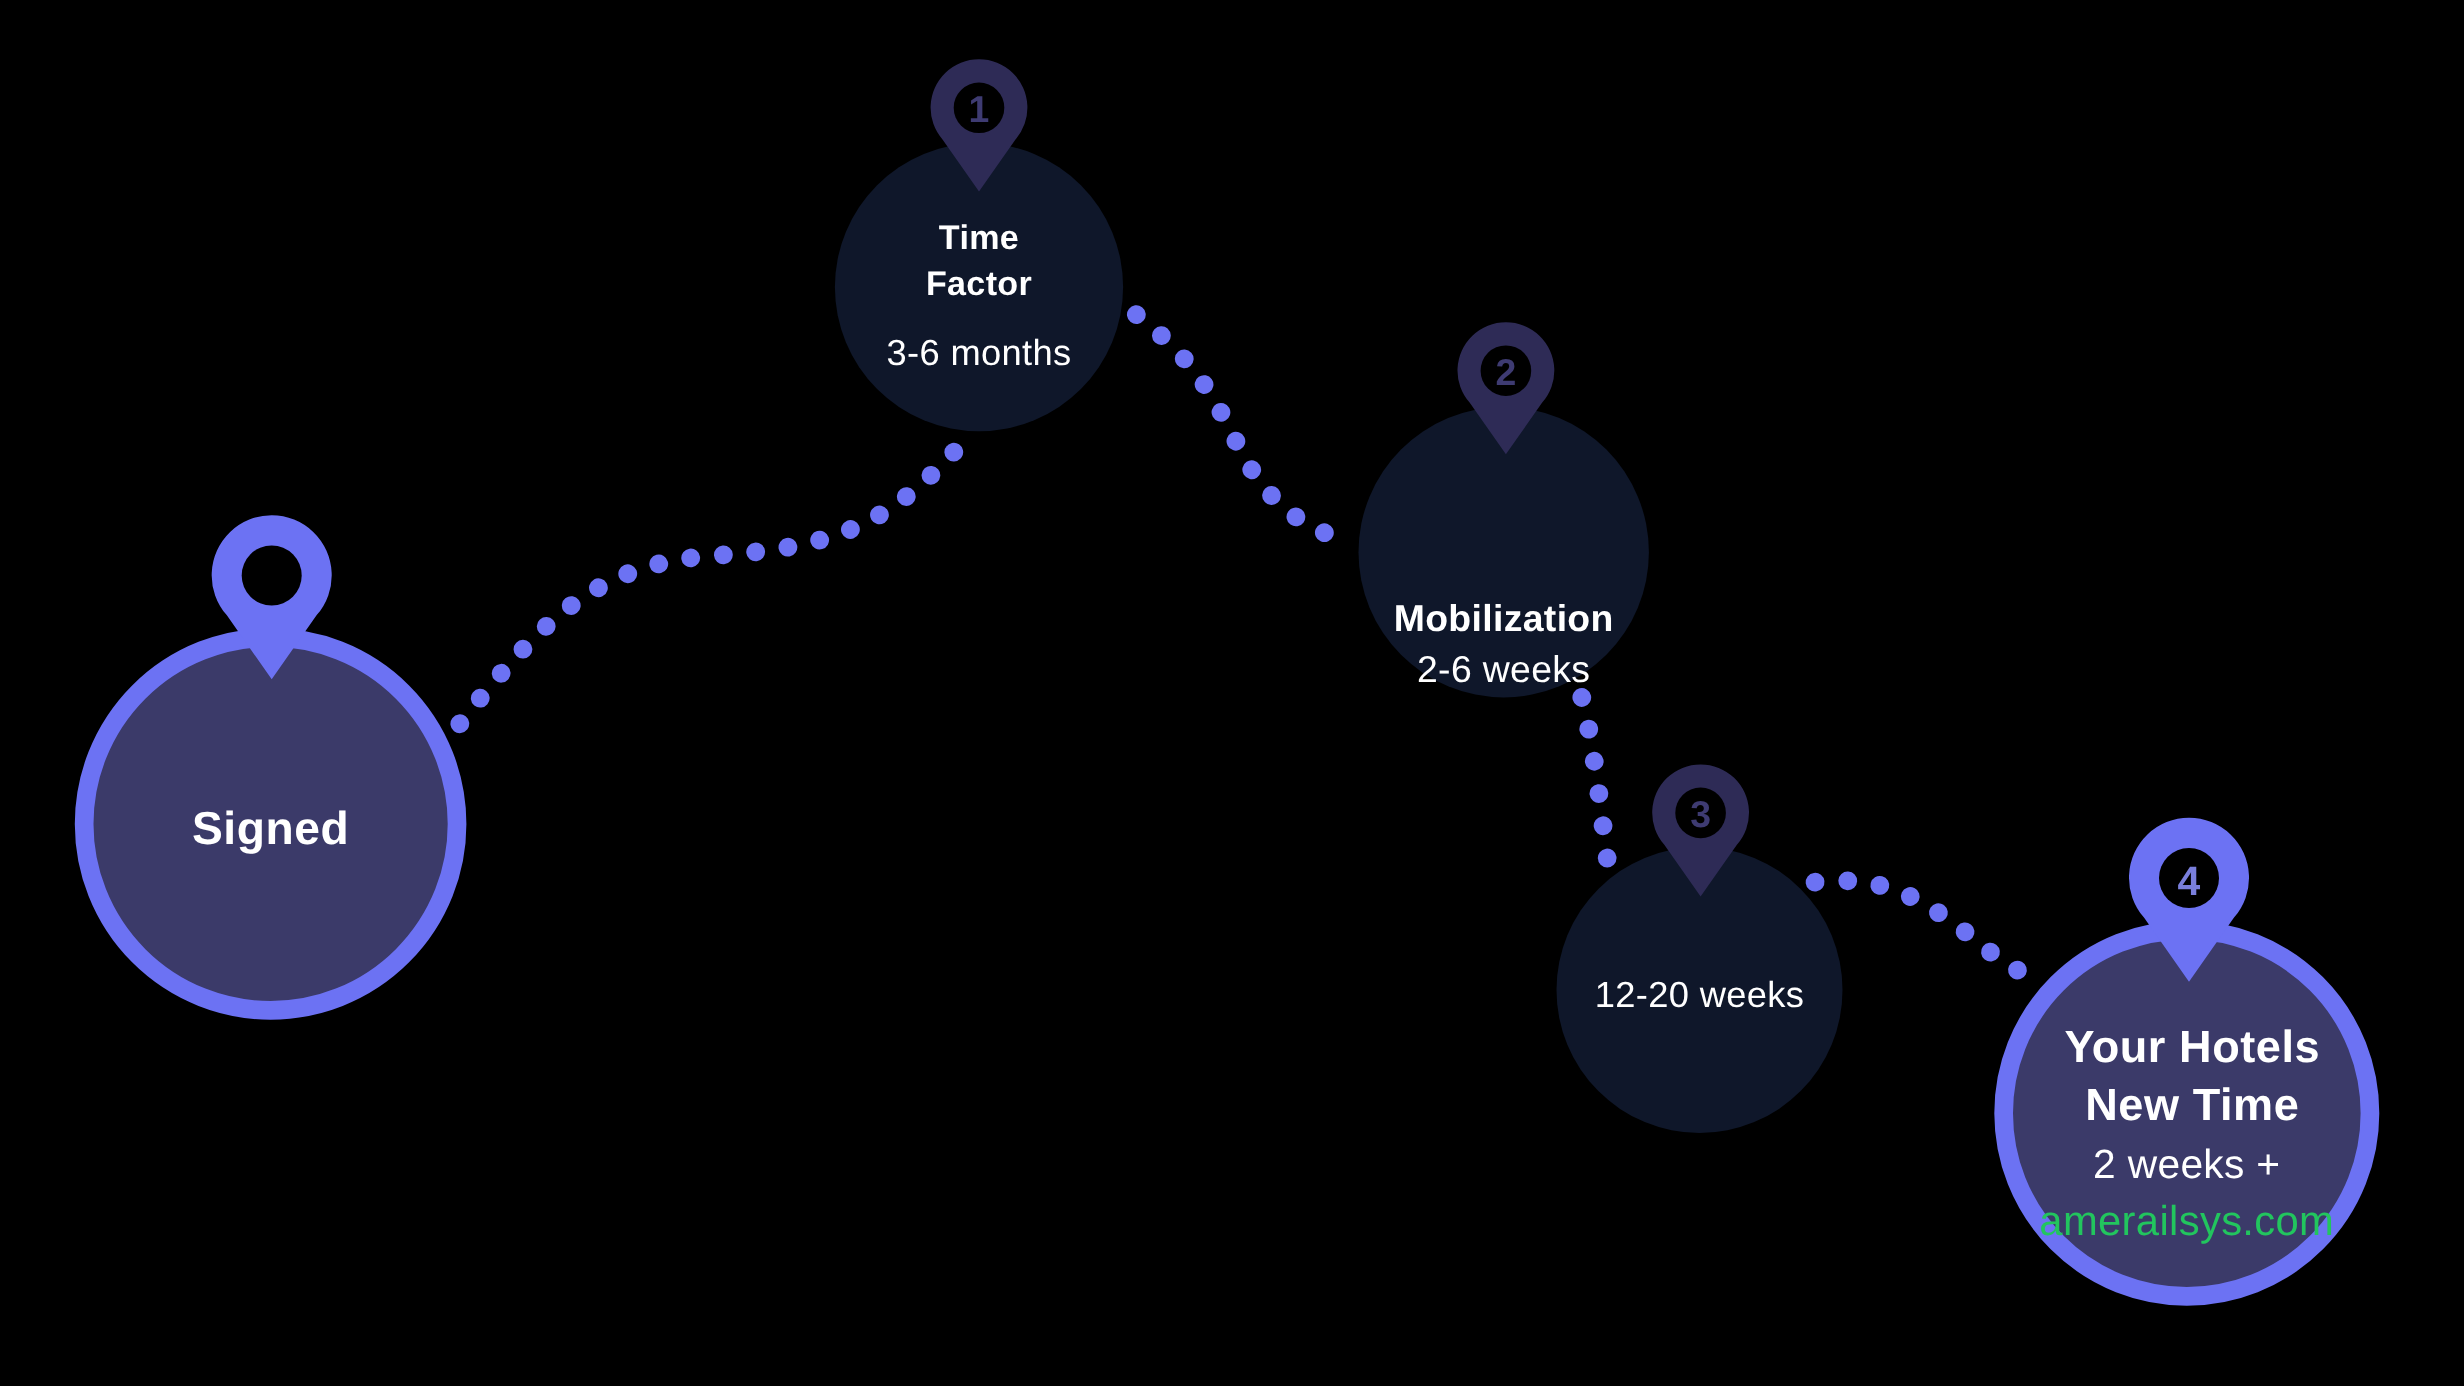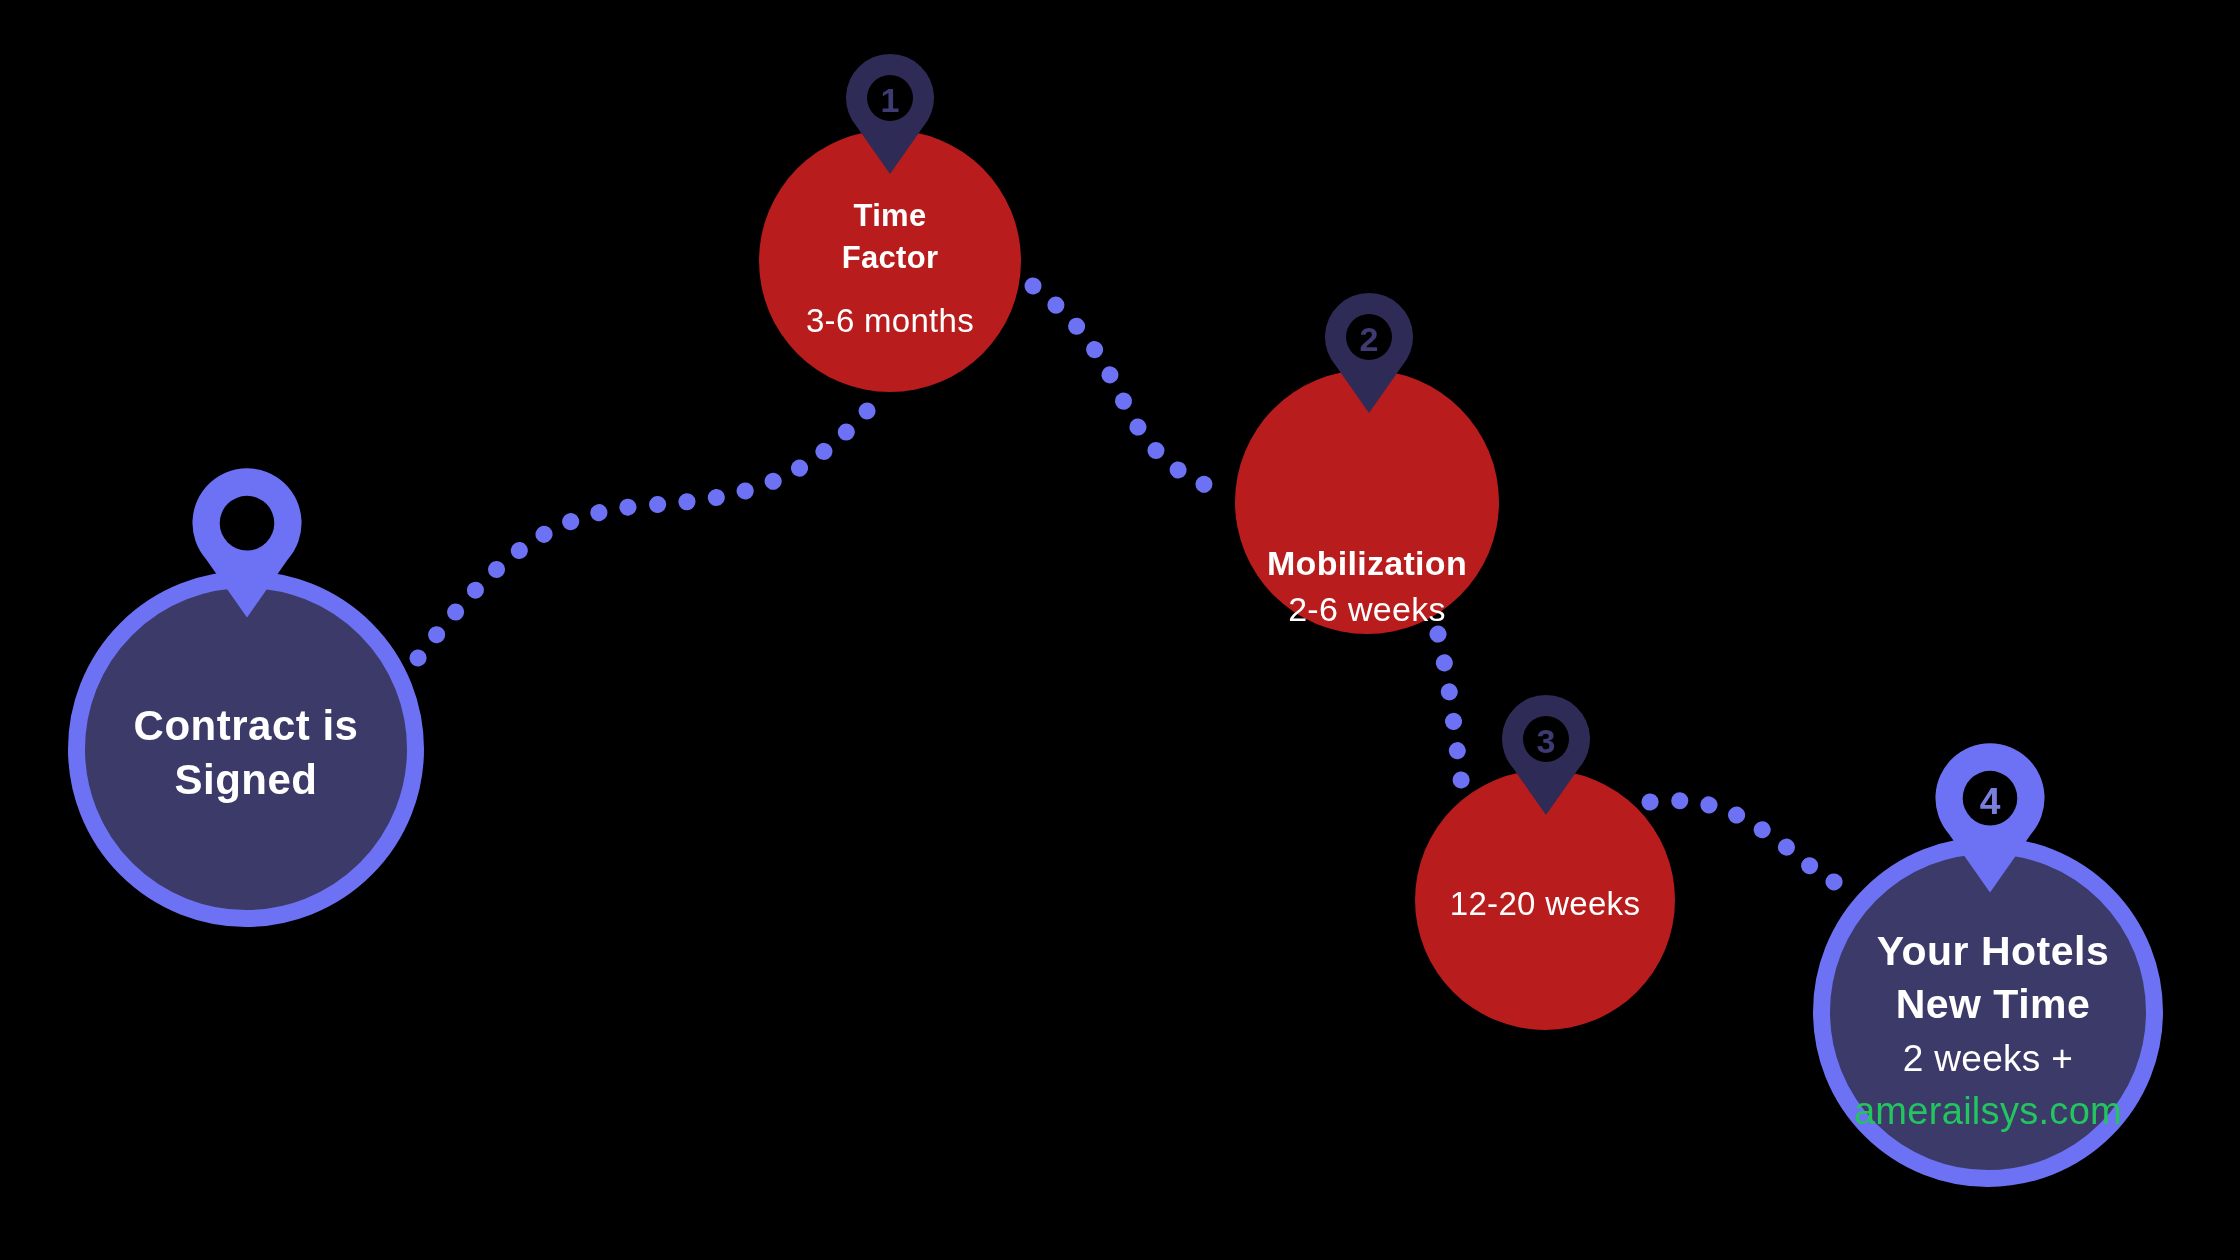--- a/index.html
+++ b/index.html
@@ -31,21 +31,21 @@
     position: absolute;
     border-radius: 50%;
     box-sizing: border-box;
     display: flex;
     flex-direction: column;
     justify-content: center;
     align-items: center;
     text-align: center;
     color: #FFFFFF;
   }
-  .light { background: #b91c1c; }
+  .light { background: #0f172a; }
   .dark  { background: #3B3A69; border: 17px solid #6C72F3; }
 
   .c1 { left: 68px;   top: 571px; width: 356px; height: 356px; padding-top: 8px; }
   .c2 { left: 759px;  top: 130px; width: 262px; height: 262px; padding-top: 18px; }
   .c3 { left: 1235px; top: 370px; width: 264px; height: 264px; justify-content: flex-end; }
   .c4 { left: 1415px; top: 770px; width: 260px; height: 260px; padding-top: 8px; }
   .c5 { left: 1813px; top: 837px; width: 350px; height: 350px; padding-top: 38px; }
 
   .t1 { font-size: 42px; font-weight: 800; line-height: 1.28; letter-spacing: 0.5px; }
   .t2 { font-size: 31px; font-weight: 800; line-height: 1.34; letter-spacing: 0.3px; }
@@ -77,21 +77,20 @@
 
   <svg class="connectors" width="2240" height="1260" viewBox="0 0 2240 1260">
     <path class="dotline" d="M 418 658 C 498 556, 548 512, 650 505 C 758 498, 806 477, 868 410"></path>
     <path class="dotline" d="M 1033 286 C 1088 328, 1106 366, 1126 406 C 1147 448, 1176 477, 1220 490"></path>
     <path class="dotline" d="M 1438 634 C 1449 678, 1454 726, 1462 787"></path>
     <path class="dotline" d="M 1650 802 C 1702 796, 1734 810, 1770 835 C 1806 860, 1822 882, 1856 890"></path>
   </svg>
 
   <div class="circle dark c1">
     <div class="t1">
-      <div>Contract is</div>
       <div>Signed</div>
     </div>
   </div>
 
   <div class="circle light c2">
     <div class="t2">
       <div>Time</div>
       <div>Factor</div>
     </div>
     <div class="s2">3-6 months</div>

